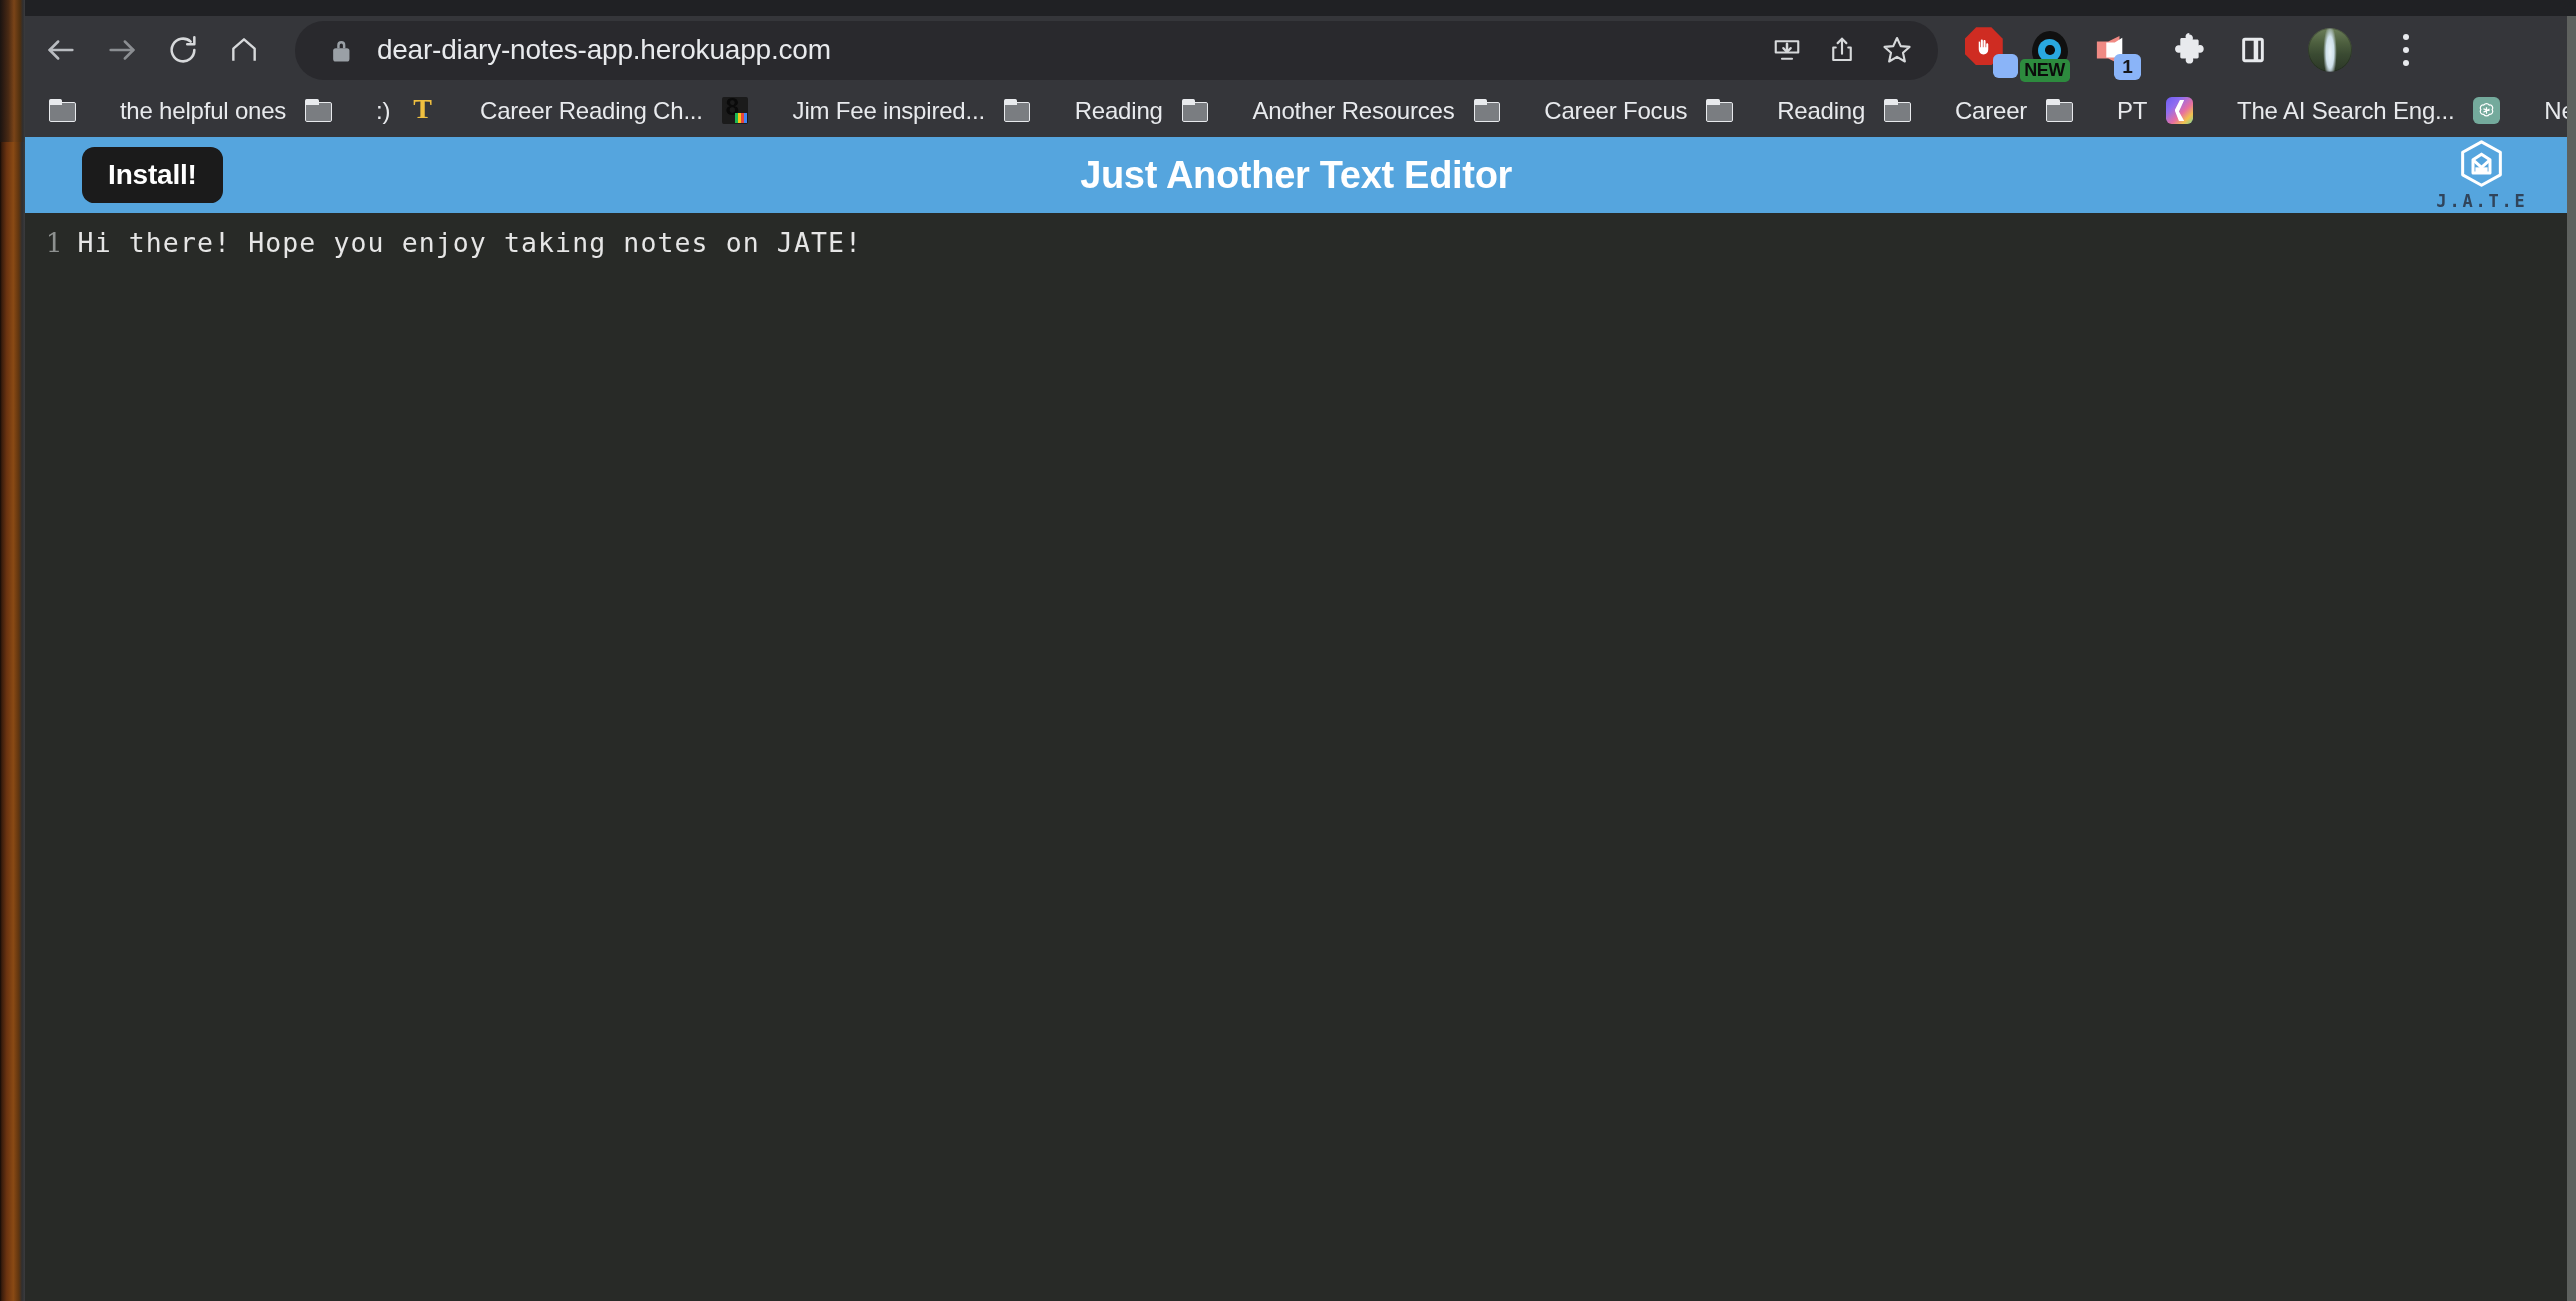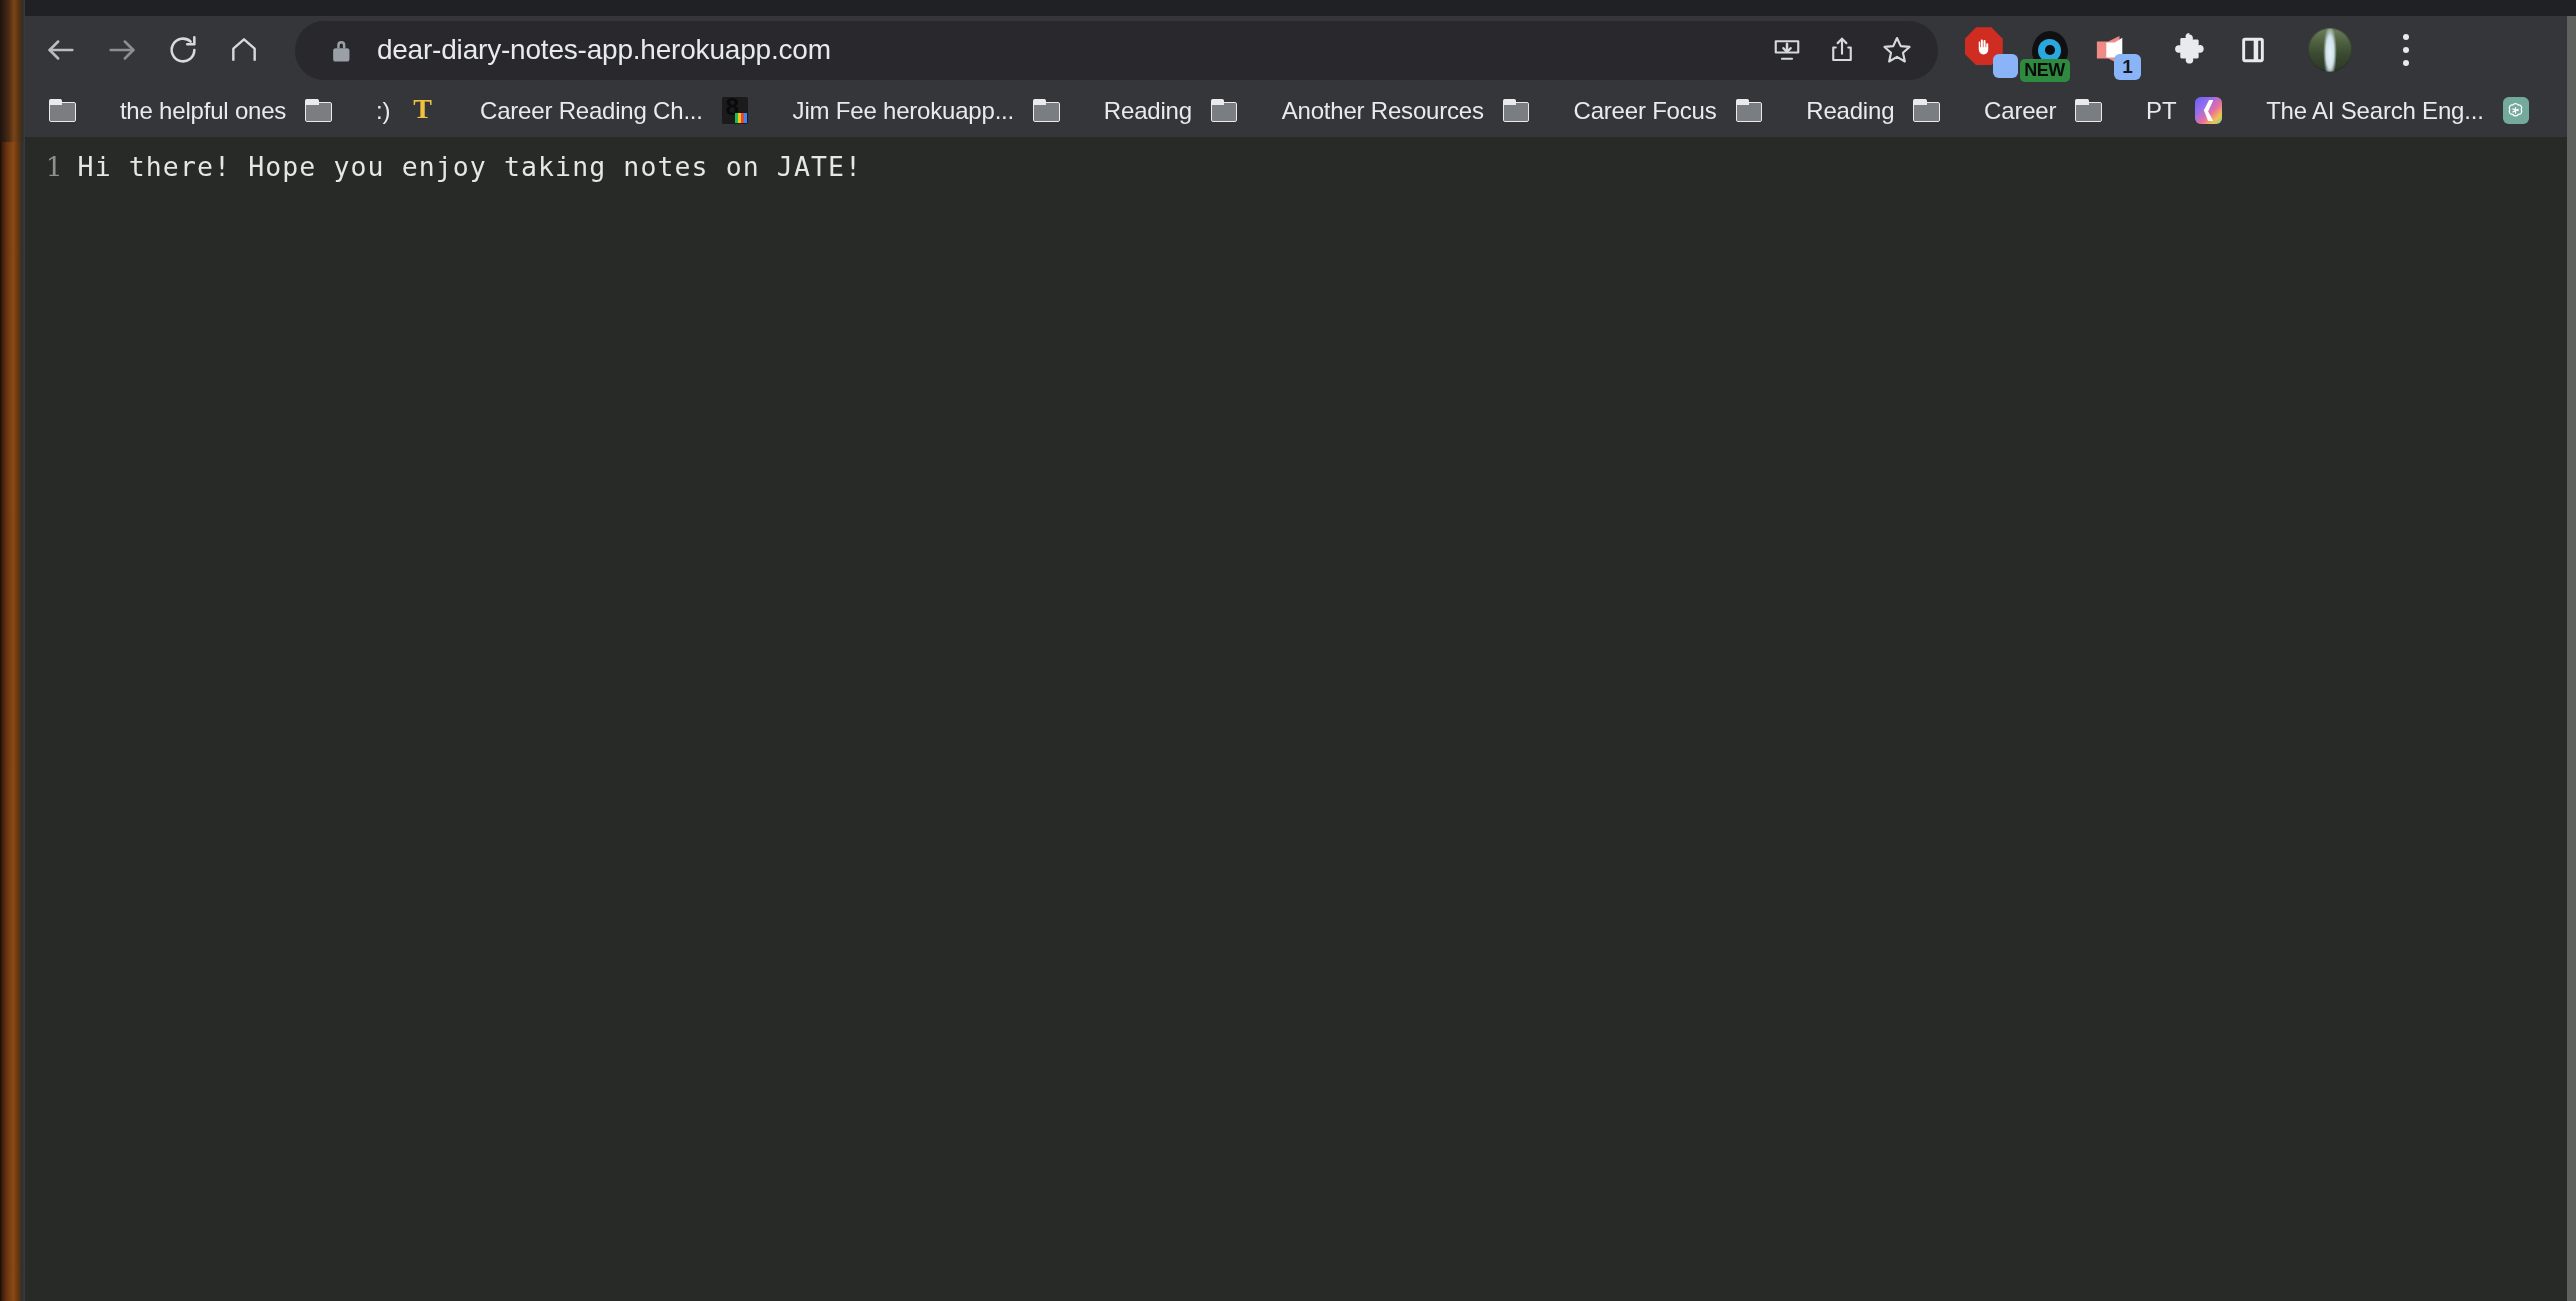--- a/index.html
+++ b/index.html
@@ -429,21 +429,21 @@
       <span class="bm-label">:)</span>
     </div>
 
     <div class="bm">
       <span class="fav-T">T</span>
       <span class="bm-label">Career Reading Ch...</span>
     </div>
 
     <div class="bm">
       <span class="fav-jim"></span>
-      <span class="bm-label">Jim Fee herokuapp...</span>
+      <span class="bm-label">Jim Fee inspired...</span>
     </div>
 
     <div class="bm">
       <span class="folder-ico"></span>
       <span class="bm-label">Reading</span>
     </div>
 
     <div class="bm">
       <span class="folder-ico"></span>
       <span class="bm-label">Another Resources</span>
@@ -484,20 +484,35 @@
         </svg>
       </span>
       <span class="bm-label">New chat</span>
     </div>
 
     <div id="bm-overflow">»</div>
   </div>
 
   <div id="page">
 
+    <div id="app-header">
+      <button id="install-btn">Install!</button>
+
+      <div id="app-title">Just Another Text Editor</div>
+
+      <div id="jate-logo">
+        <svg width="49" height="51" viewBox="0 0 52 54">
+          <polygon points="26,3 46,14 46,38 26,49 6,38 6,14" fill="none" stroke="#ffffff" stroke-width="3.2" stroke-linejoin="round"></polygon>
+          <path d="M17 22 L26 16 L35 22 L35 36 L17 36 Z" fill="none" stroke="#ffffff" stroke-width="3.2" stroke-linejoin="round"></path>
+          <path d="M17 22 L26 30 L35 22" fill="none" stroke="#ffffff" stroke-width="3.2" stroke-linejoin="round"></path>
+          <rect x="19.5" y="30" width="13" height="6" fill="#ffffff"></rect>
+        </svg>
+        <div id="jate-wordmark">J.A.T.E</div>
+      </div>
+    </div>
 
     <div id="editor">
       <div id="gutter">
         <span>1</span>
       </div>
       <div id="editor-content">Hi there! Hope you enjoy taking notes on JATE!</div>
     </div>
   </div>
 
   <div id="right-edge"></div>

